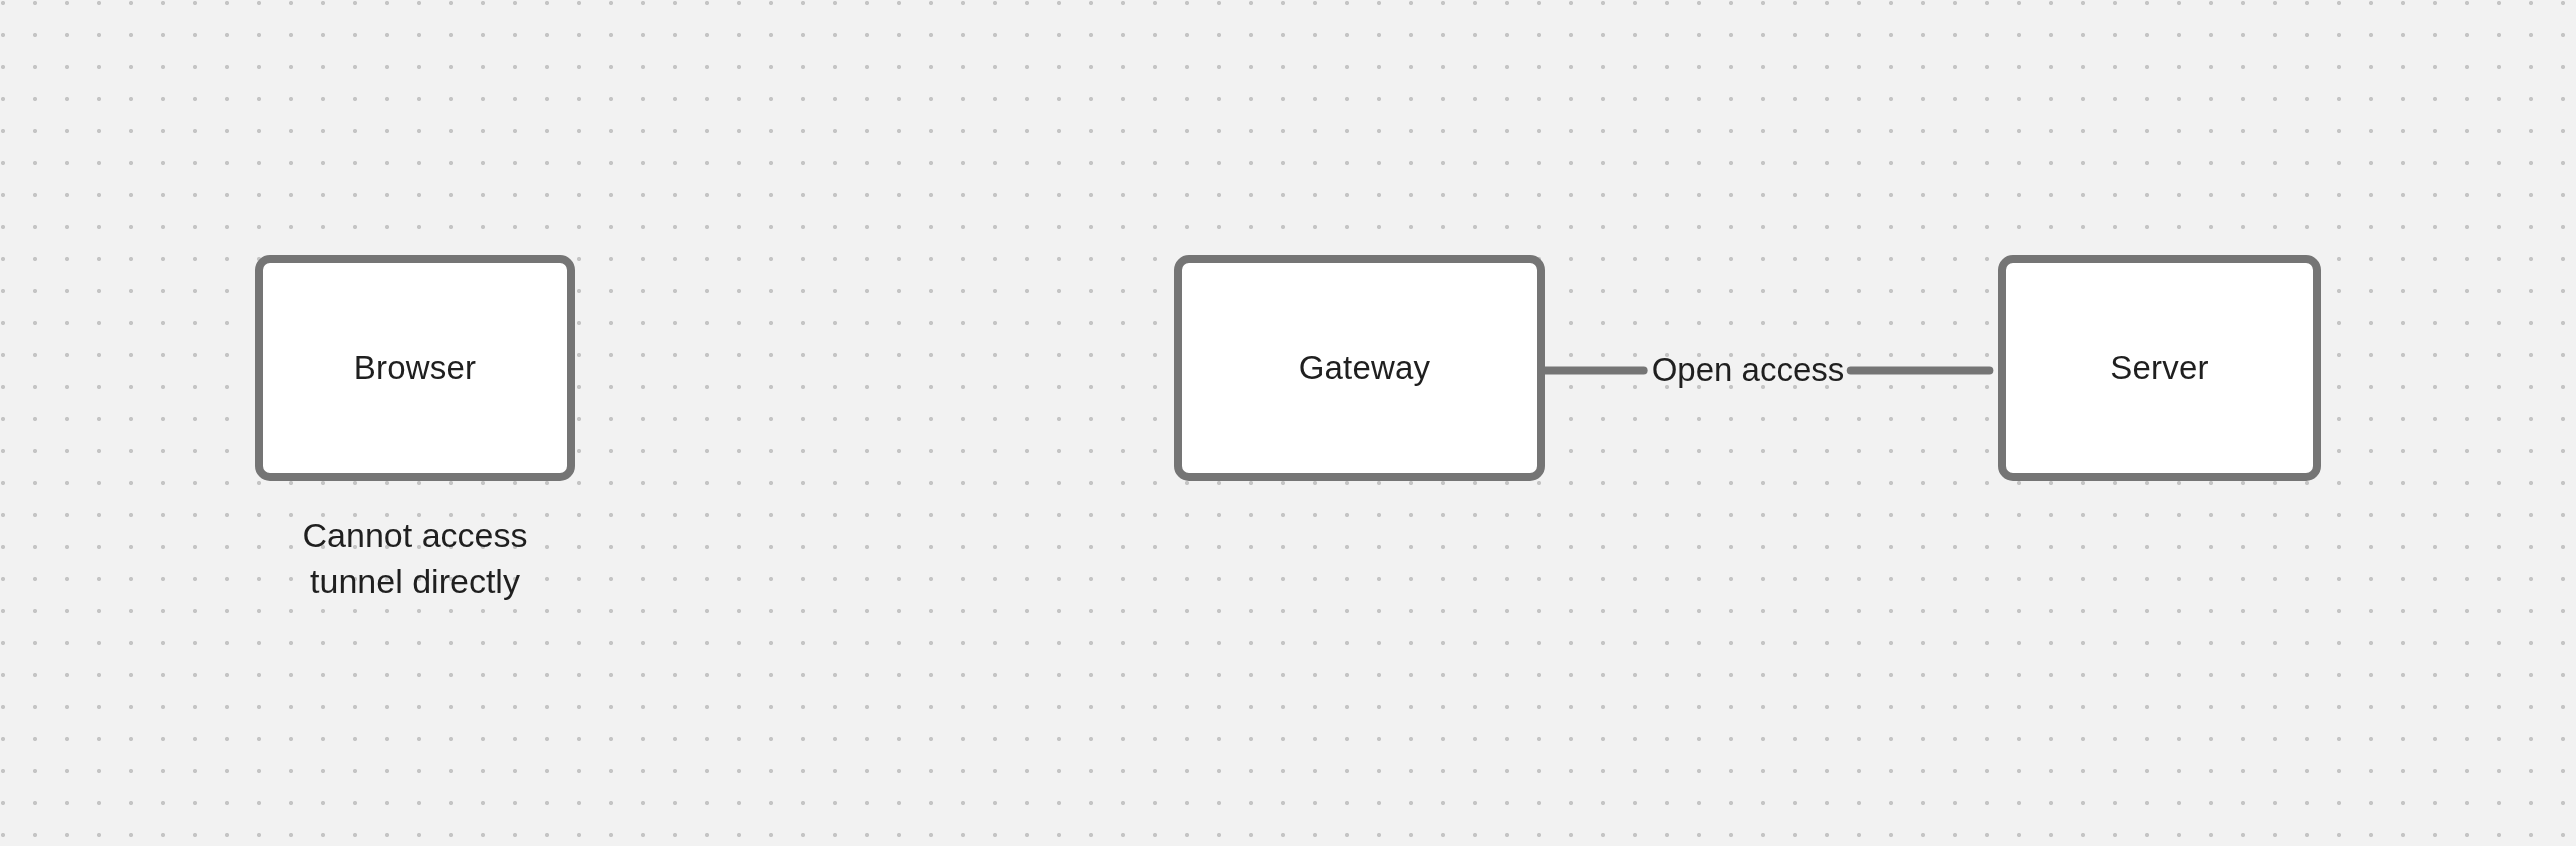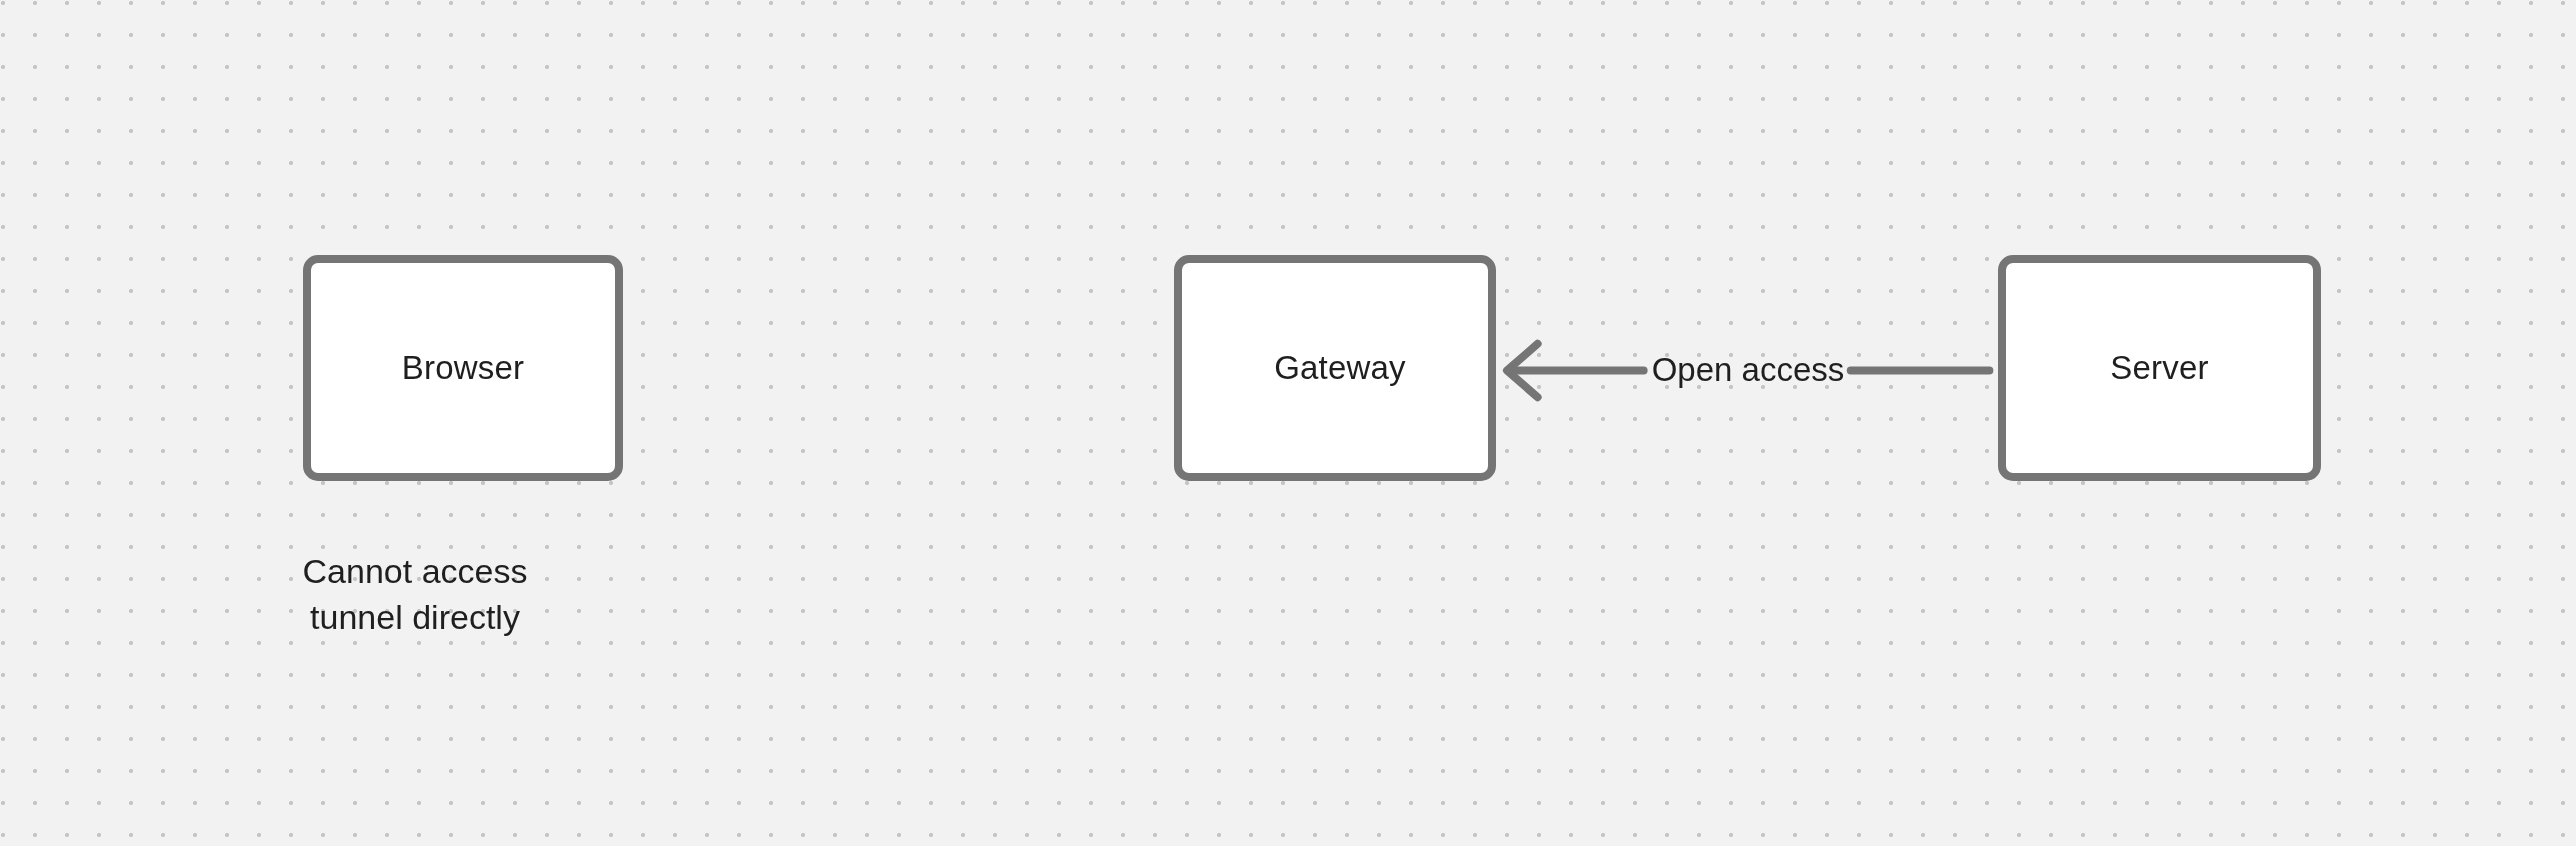--- a/index.html
+++ b/index.html
@@ -32,22 +32,22 @@
     border-radius: 15px;
     display: flex;
     align-items: center;
     justify-content: center;
   }
   .node-label {
     font-size: 33px;
     letter-spacing: 0.2px;
     color: var(--text);
   }
-  .node-browser { left: 255px; width: 320px; margin-left: 48px; }
-  .node-gateway { left: 1174px; width: 322px; padding-left: 10px; }
+  .node-browser { left: 255px; width: 320px; }
+  .node-gateway { left: 1174px; width: 371px; padding-left: 10px; }
   .node-server  { left: 1998px; width: 323px; }
   .arrow-svg {
     position: absolute;
     left: 0; top: 0;
     width: 2576px; height: 851px;
     color: var(--stroke);
   }
   .arrow-label {
     position: absolute;
     left: 1748px;
@@ -60,21 +60,20 @@
   .caption {
     position: absolute;
     left: 415px;
     top: 512px;
     transform: translateX(-50%);
     text-align: center;
     font-size: 34px;
     line-height: 46px;
     white-space: nowrap;
     color: var(--text);
-    margin-top: 36px;
   }
   .edge-strip {
     position: absolute;
     left: 0; right: 0; bottom: 0;
     height: 5px;
     background: #ffffff;
   }
 </style>
 </head>
 <body>

